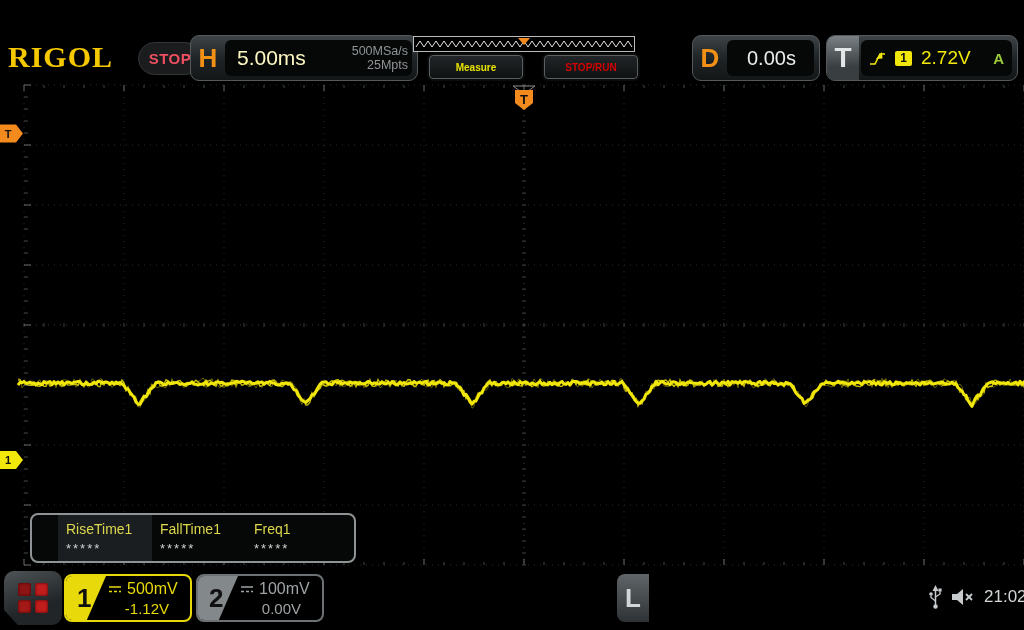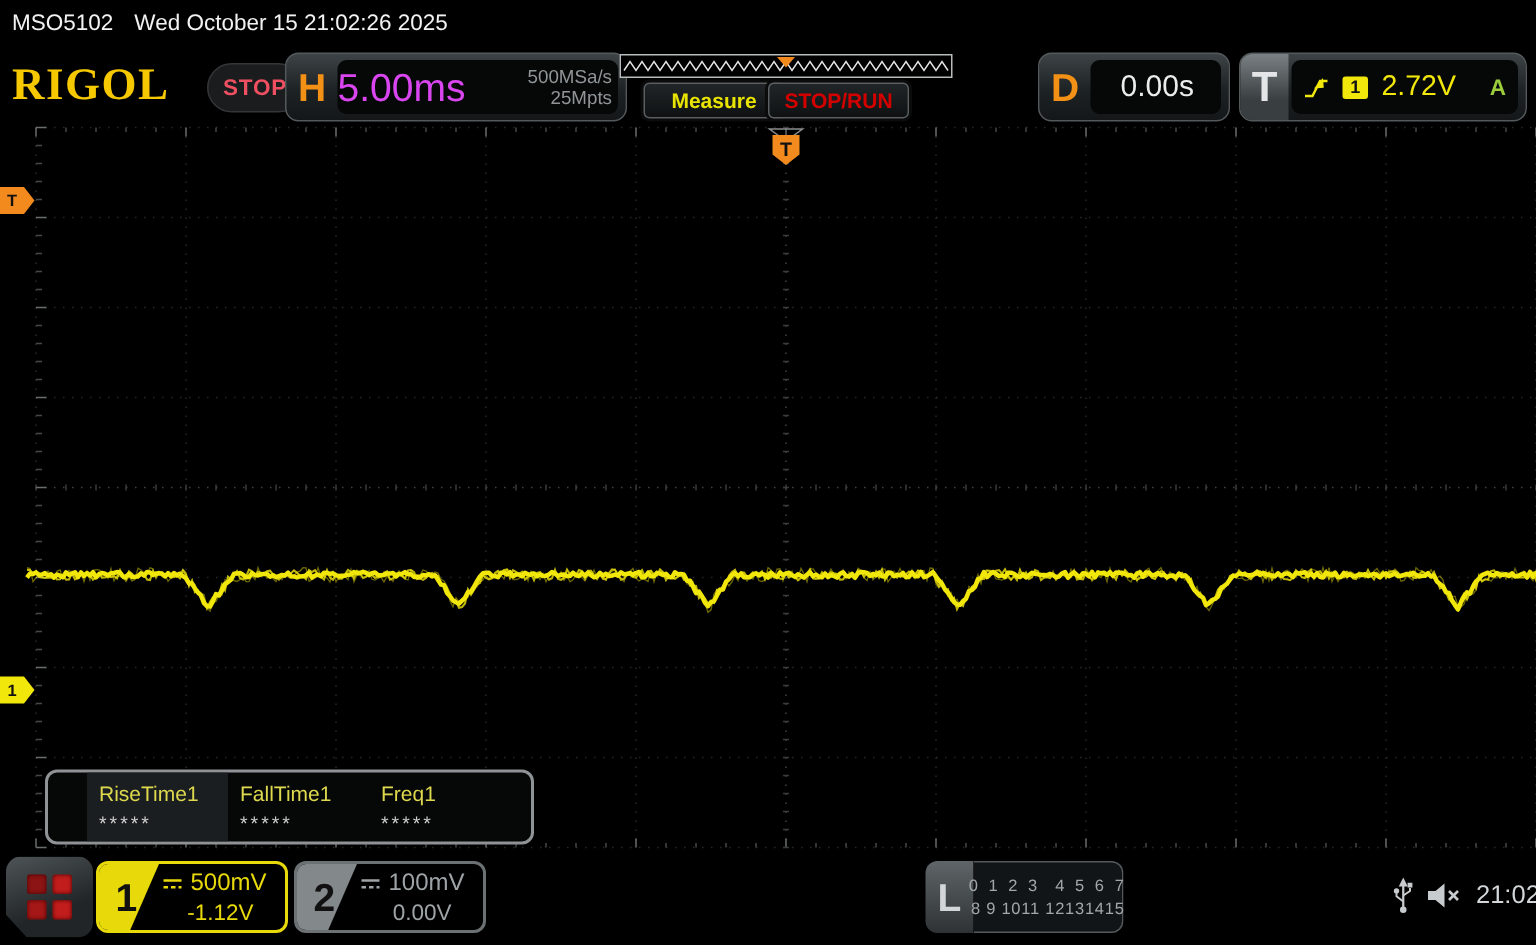--- a/index.html
+++ b/index.html
@@ -11,28 +11,28 @@
 
   .logo { position:absolute; left:8px; top:40px; font-family:"Liberation Serif", serif; font-weight:bold; font-size:30px; color:#f6c800; letter-spacing:1px; }
   .stop-badge { position:absolute; left:138px; top:42px; width:64px; height:33px; border-radius:17px; background:#1a1c1d; border:1px solid #343738; color:#ee4f61; font-weight:bold; font-size:15px; display:flex; align-items:center; justify-content:center; letter-spacing:.5px; }
 
   .panel { position:absolute; height:46px; top:35px; display:flex; align-items:center; background:linear-gradient(180deg,#3d4346,#1d2224 55%,#141718); border:1px solid #54595c; border-radius:9px; }
   .plabel { width:34px; text-align:center; color:#f39016; font-weight:bold; font-size:26px; }
   .inset { background:#060808; border-radius:6px; height:36px; display:flex; align-items:center; }
 
   .h-panel { left:190px; width:228px; }
   .h-inset { flex:1; margin-right:5px; }
-  .tb { font-size:26px; color:#d946ef; }
+  .tb { font-size:21px; color:#fef9c3; margin-left:12px; }
   .srate { margin-left:auto; padding-right:4px; text-align:right; color:#8f9496; font-size:12.5px; line-height:1.15; }
 
   .hstrip { position:absolute; left:413px; top:36px; width:222px; height:16px; background:#000; border:1px solid #b9bcbd; }
 
-  .btn { position:absolute; top:55px; width:94px; height:24px; border:1px solid #5b5f62; border-radius:4px; background:linear-gradient(#212527,#0f1213); display:flex; align-items:center; justify-content:center; font-weight:bold; font-size:14px; box-shadow:0 0 0 2px #0a0b0b; }
+  .btn { position:absolute; top:55px; width:94px; height:24px; border:1px solid #5b5f62; border-radius:4px; background:linear-gradient(#212527,#0f1213); display:flex; align-items:center; justify-content:center; font-weight:bold; font-size:10px; box-shadow:0 0 0 2px #0a0b0b; }
   .measure { left:429px; color:#e8e400; }
-  .stoprun { left:512px; color:#d40000; }
+  .stoprun { left:544px; color:#d40000; }
 
   .d-panel { left:692px; width:128px; }
   .d-inset { flex:1; margin-right:5px; }
   .d-inset span { font-size:20px; color:#ececec; margin-left:20px; }
 
   .t-panel { left:826px; width:192px; padding:0; }
   .t-tab { width:32px; height:44px; border-radius:8px 0 0 8px; background:linear-gradient(#7a8083,#393e41 70%); color:#e3e5e6; font-weight:bold; font-size:28px; display:flex; align-items:center; justify-content:center; }
   .t-inset { flex:1; margin:0 5px 0 2px; display:flex; align-items:center; gap:9px; padding:0 8px; }
   .src-badge { width:17px; height:15px; background:#f2e70a; color:#111; font-weight:bold; font-size:12px; border-radius:2px; text-align:center; line-height:15px; }
   .t-level { color:#f2e70a; font-size:19px; }
@@ -71,23 +71,20 @@
 
   .usb-icon { position:absolute; left:928px; top:18px; }
   .mute-icon { position:absolute; left:950px; top:20px; }
   .clock { position:absolute; left:984px; top:21px; font-size:17px; color:#d2d6d8; }
 </style>
 </head>
 <body>
 
 <div class="screen">
 
-  <div class="topbar">
-    <span class="model">MSO5102</span><span>Wed October 15 21:02:26 2025</span>
-  </div>
 
   <div class="logo">RIGOL</div>
   <div class="stop-badge">STOP</div>
 
   <div class="panel h-panel">
     <span class="plabel">H</span>
     <div class="inset h-inset">
       <span class="tb">5.00ms</span>
       <div class="srate">
         <div>500MSa/s</div>
@@ -440,24 +437,20 @@
             <line x1="1" y1="7.5" x2="13" y2="7.5" stroke="#9ea3a6" stroke-width="1.6" stroke-dasharray="3 2"></line>
           </svg>
           <span>100mV</span>
         </div>
         <div class="ch-row2">0.00V</div>
       </div>
     </div>
 
     <div class="logic">
       <div class="l-tab">L</div>
-      <div class="l-panel">
-        <div class="l-row1">0 1 2 3  4 5 6 7</div>
-        <div class="l-row2">8 9 1011 12131415</div>
-      </div>
     </div>
 
     <svg class="usb-icon" width="15" height="26" viewBox="0 0 15 26">
       <polygon points="7.5,1 4.5,7 10.5,7" fill="#c7cbcd"></polygon>
       <line x1="7.5" y1="6" x2="7.5" y2="21" stroke="#c7cbcd" stroke-width="1.5"></line>
       <path d="M7.5,17 L3,13.5 L3,11.5" stroke="#c7cbcd" stroke-width="1.3" fill="none"></path>
       <circle cx="3" cy="10" r="1.8" fill="#c7cbcd"></circle>
       <path d="M7.5,13 L12,10 L12,8" stroke="#c7cbcd" stroke-width="1.3" fill="none"></path>
       <rect x="10.4" y="4.5" width="3.2" height="3.2" fill="#c7cbcd"></rect>
       <circle cx="7.5" cy="22.5" r="2.2" fill="#c7cbcd"></circle>

